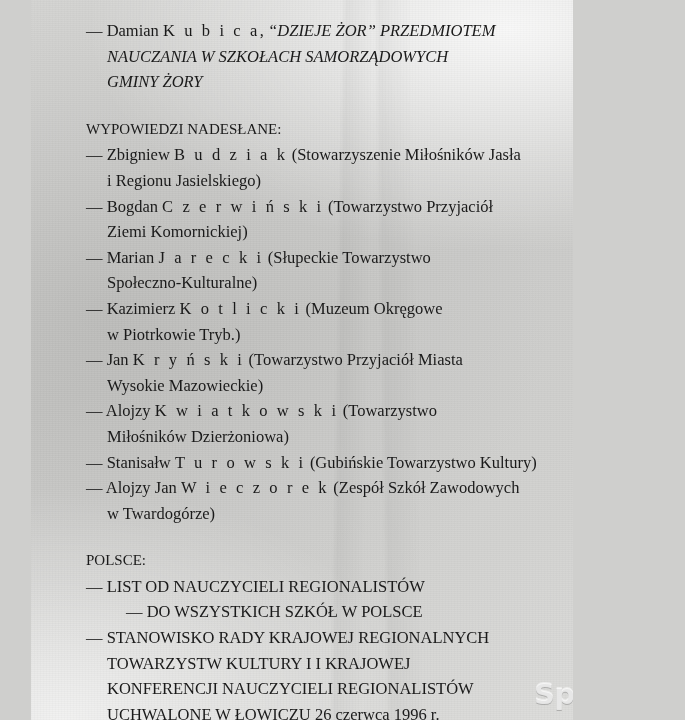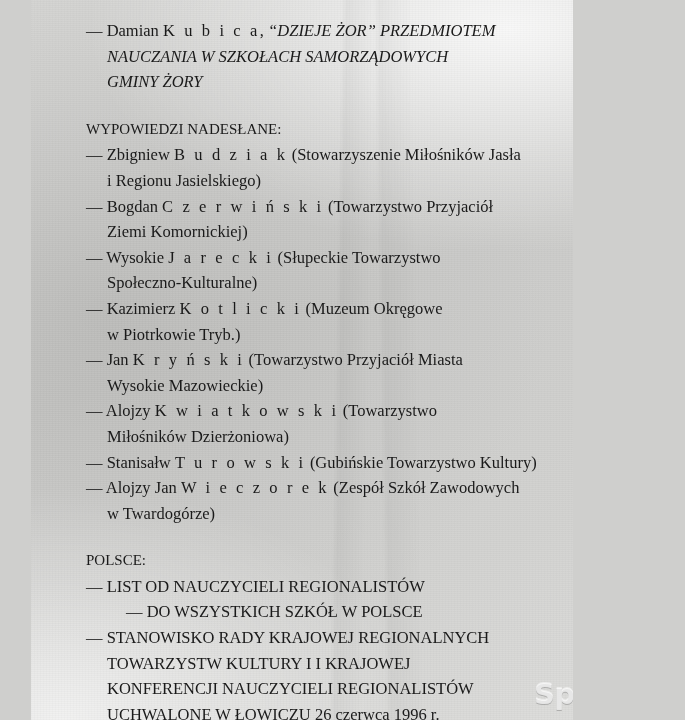--- a/index.html
+++ b/index.html
@@ -154,21 +154,21 @@
     <div id="toc-wypowiedzi">
         <div class="entry">
           <div class="line"><span class="txt ">— Zbigniew </span><span class="txt sp">B u d z i a k</span><span class="txt "> (Stowarzyszenie Miłośników Jasła</span></div>
           <div class="line cont"><span class="txt ">i Regionu Jasielskiego)</span><span class="leader"></span><span class="pageno">125</span></div>
         </div>
         <div class="entry">
           <div class="line"><span class="txt ">— Bogdan </span><span class="txt sp">C z e r w i ń s k i</span><span class="txt "> (Towarzystwo Przyjaciół</span></div>
           <div class="line cont"><span class="txt ">Ziemi Komornickiej)</span><span class="leader"></span><span class="pageno">128</span></div>
         </div>
         <div class="entry">
-          <div class="line"><span class="txt ">— Wysokie </span><span class="txt sp">J a r e c k i</span><span class="txt "> (Słupeckie Towarzystwo</span></div>
+          <div class="line"><span class="txt ">— Marian </span><span class="txt sp">J a r e c k i</span><span class="txt "> (Słupeckie Towarzystwo</span></div>
           <div class="line cont"><span class="txt ">Społeczno-Kulturalne)</span><span class="leader"></span><span class="pageno">130</span></div>
         </div>
         <div class="entry">
           <div class="line"><span class="txt ">— Kazimierz </span><span class="txt sp">K o t l i c k i</span><span class="txt "> (Muzeum Okręgowe</span></div>
           <div class="line cont"><span class="txt ">w Piotrkowie Tryb.)</span><span class="leader"></span><span class="pageno">131</span></div>
         </div>
         <div class="entry">
           <div class="line"><span class="txt ">— Jan </span><span class="txt sp">K r y ń s k i</span><span class="txt "> (Towarzystwo Przyjaciół Miasta</span></div>
           <div class="line cont"><span class="txt ">Wysokie Mazowieckie)</span><span class="leader"></span><span class="pageno">132</span></div>
         </div>

